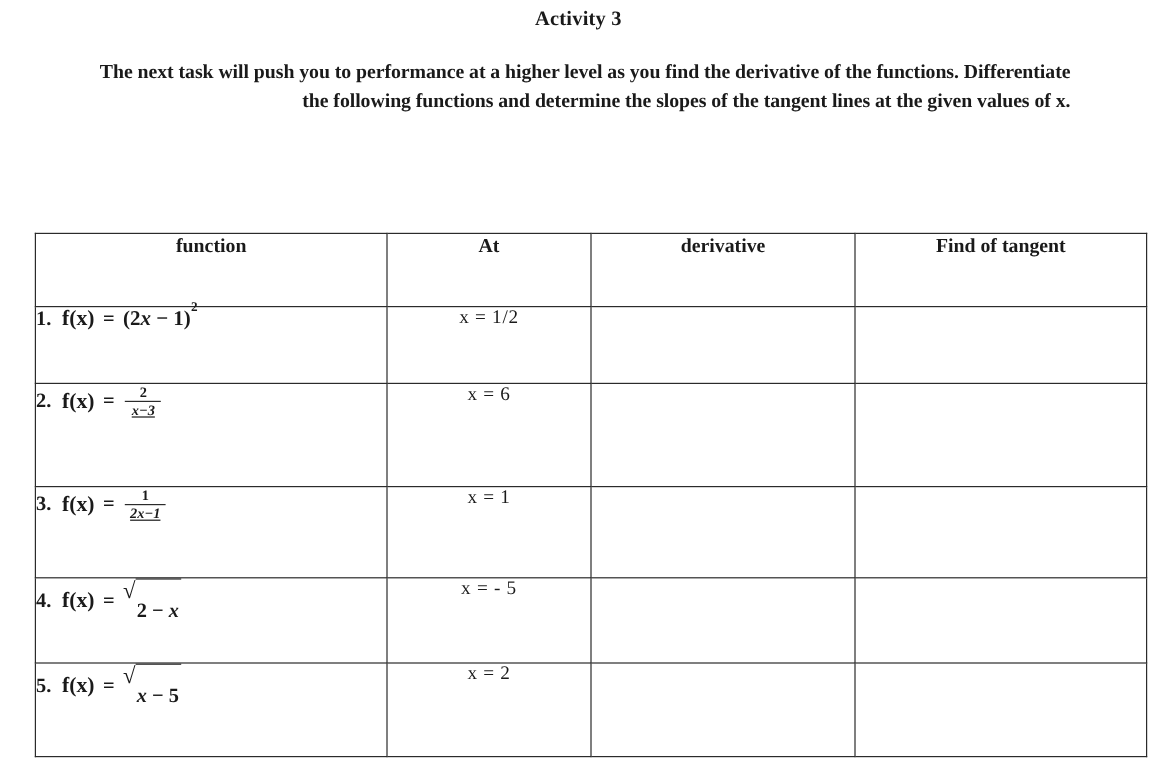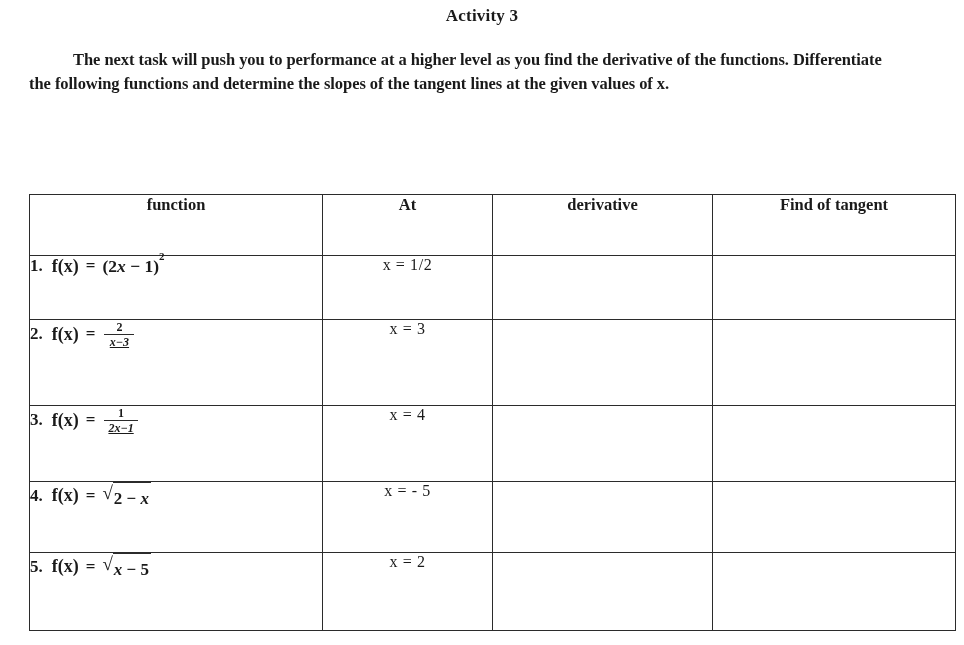--- a/index.html
+++ b/index.html
@@ -43,20 +43,21 @@
 
   
   .intro {
     margin: 0;
     padding: 22px 72px 0 29px;
     font-size: 16.5px;
     font-weight: bold;
     line-height: 1.42;
     text-indent: 44px;
     letter-spacing: -0.05px;
+    text-align: right;
   }
 
   
   .table-wrap {
     position: absolute;
     left: 29px;
     top: 194px;
     width: 926px;
   }
   table.worksheet {
@@ -184,21 +185,21 @@
   }
   .radical .sign {
     font-size: 19px;
     font-weight: 500;
     line-height: 1;
     position: relative;
     top: 1px;
   }
   .radical .radicand {
     border-top: 1.4px solid #2b2b2b;
-    padding: 6px 2px 0 1px;
+    padding: 16px 2px 0 1px;
     font-size: 17px;
     font-weight: 600;
     line-height: 1.15;
   }
 </style>
 </head>
 <body>
 
 <div class="page">
 
@@ -243,39 +244,39 @@
               <span class="idx">2.</span>
               <span class="fn">f(x)</span>
               <span class="eq">=</span>
               <span class="frac">
                 <span class="num">2</span>
                 <span class="bar"></span>
                 <span class="den">x−3</span>
               </span>
             </span>
           </td>
-          <td class="at-cell">x = 3</td>
+          <td class="at-cell">x = 6</td>
           <td class="blank-cell"></td>
           <td class="blank-cell"></td>
         </tr>
 
         <tr class="r3">
           <td class="func-cell">
             <span class="mathline">
               <span class="idx">3.</span>
               <span class="fn">f(x)</span>
               <span class="eq">=</span>
               <span class="frac">
                 <span class="num">1</span>
                 <span class="bar"></span>
                 <span class="den">2x−1</span>
               </span>
             </span>
           </td>
-          <td class="at-cell">x = 4</td>
+          <td class="at-cell">x = 1</td>
           <td class="blank-cell"></td>
           <td class="blank-cell"></td>
         </tr>
 
         <tr class="r4">
           <td class="func-cell">
             <span class="mathline">
               <span class="idx">4.</span>
               <span class="fn">f(x)</span>
               <span class="eq">=</span>

